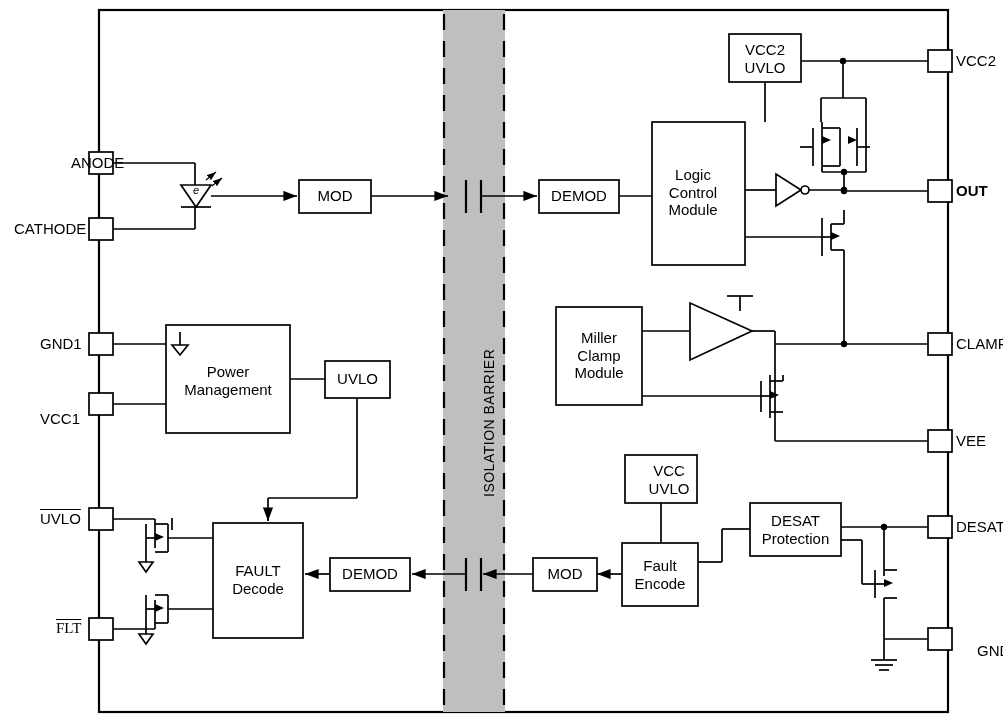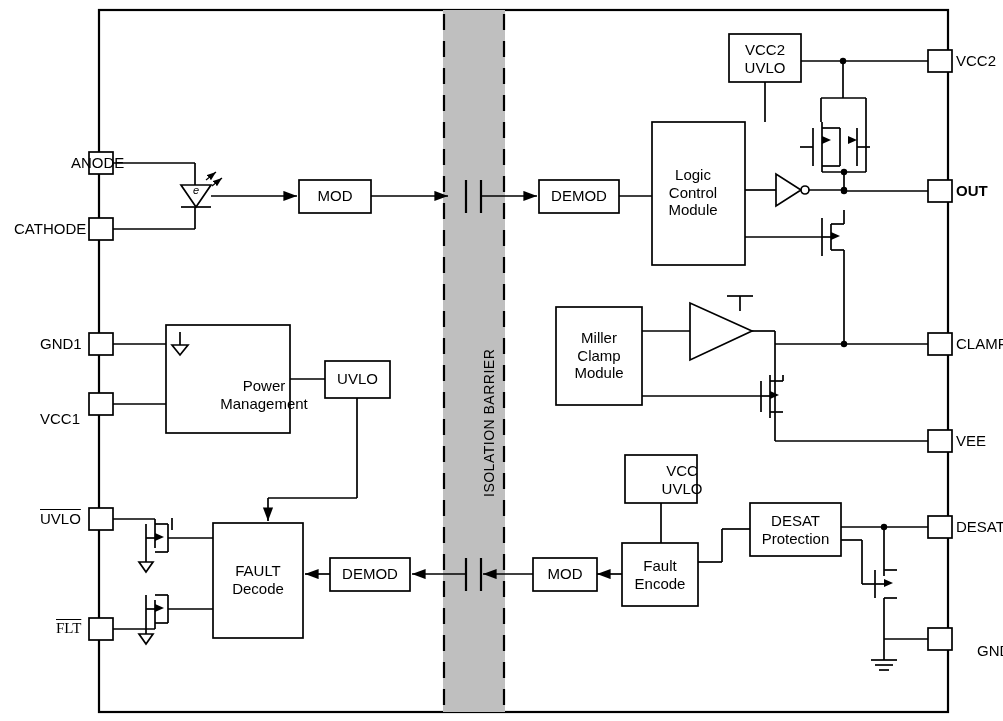--- a/index.html
+++ b/index.html
@@ -295,38 +295,38 @@
 
   <div class="lbl" style="left:539px; top:187px; width:80px;">DEMOD</div>
 
   <div class="lbl" style="left:729px; top:41px; width:72px;">VCC2
 UVLO</div>
 
   <div class="lbl" style="left:652px; top:166px; width:82px;">Logic
 Control
 Module</div>
 
-  <div class="lbl" style="left:166px; top:377px; width:124px;padding-left:36px;">Power
+  <div class="lbl" style="left:166px; top:363px; width:124px;">Power
 Management</div>
 
   <div class="lbl" style="left:325px; top:370px; width:65px;">UVLO</div>
 
   <div class="lbl" style="left:556px; top:329px; width:86px;">Miller
 Clamp
 Module</div>
 
   <div class="lbl" style="left:213px; top:562px; width:90px;">FAULT
 Decode</div>
 
   <div class="lbl" style="left:330px; top:565px; width:80px;">DEMOD</div>
 
   <div class="lbl" style="left:533px; top:565px; width:64px;">MOD</div>
 
   <div class="lbl" style="left:622px; top:557px; width:76px;">Fault
 Encode</div>
 
-  <div class="lbl" style="left:625px; top:462px; width:96px;padding-left:9px;">VCC
+  <div class="lbl" style="left:612px; top:462px; width:96px;padding-left:9px;">VCC
 UVLO</div>
 
   <div class="lbl" style="left:750px; top:512px; width:91px;">DESAT
 Protection</div>
 
 </div>
 
 </body></html>

